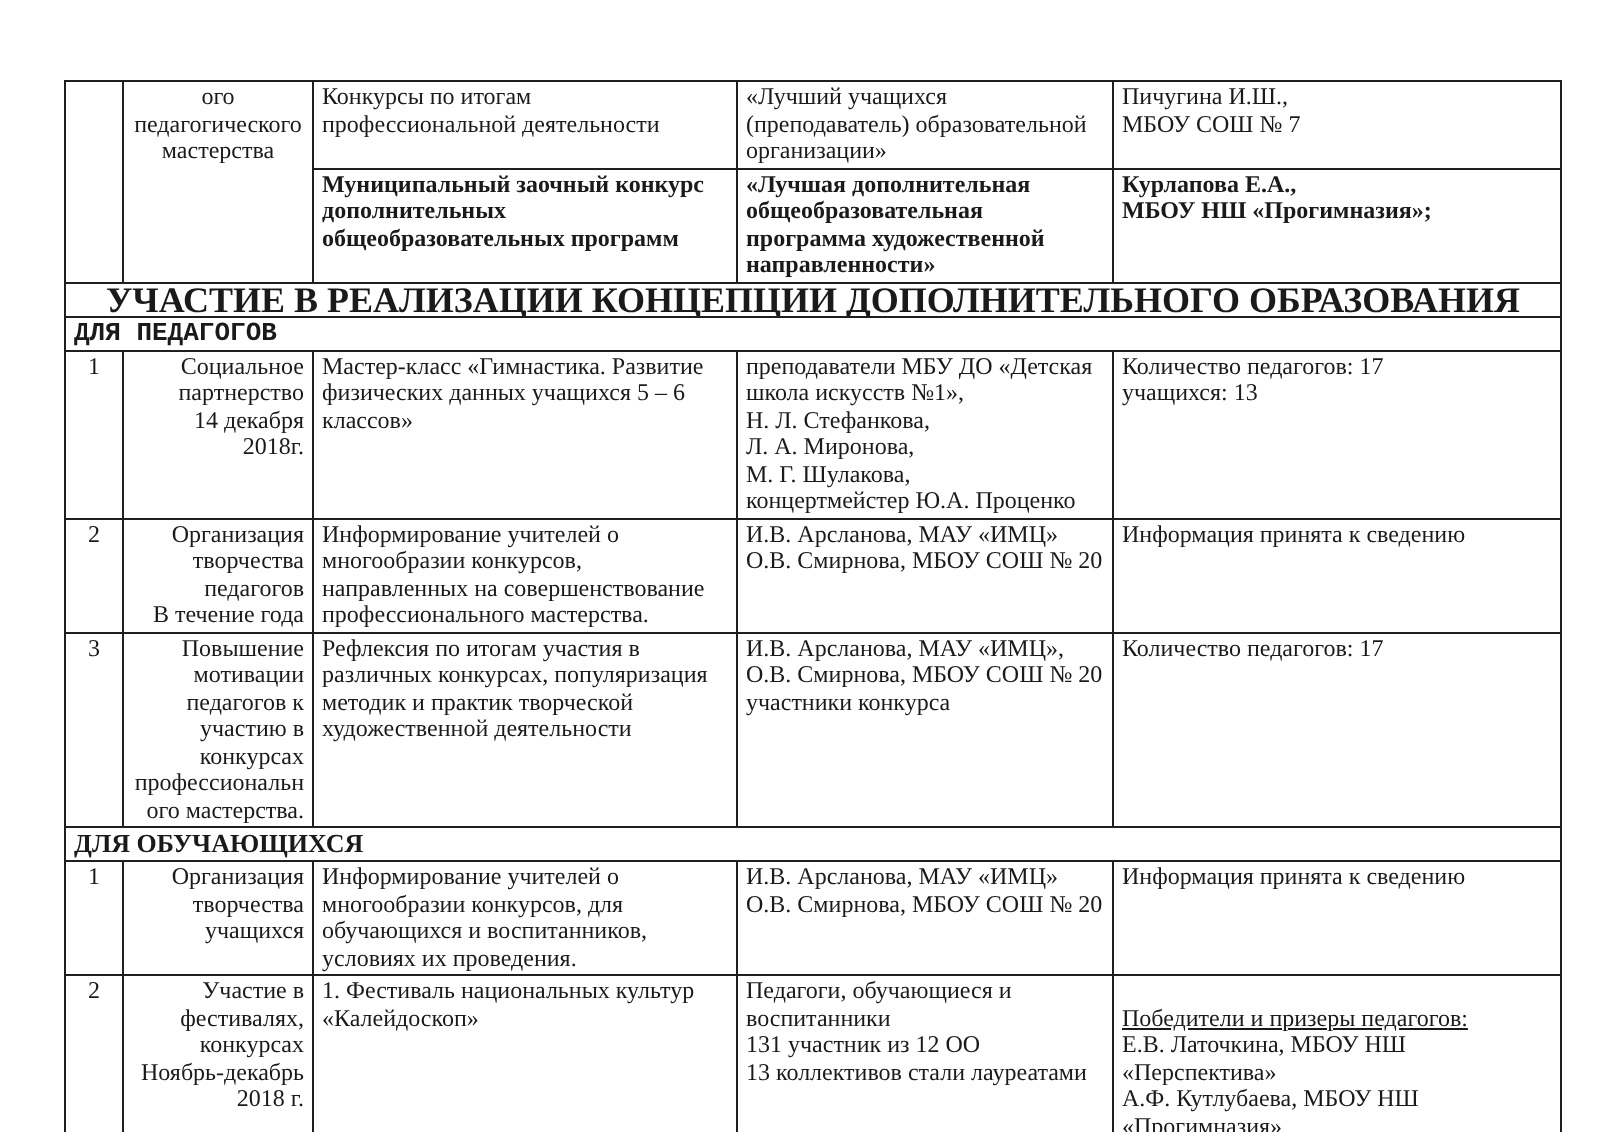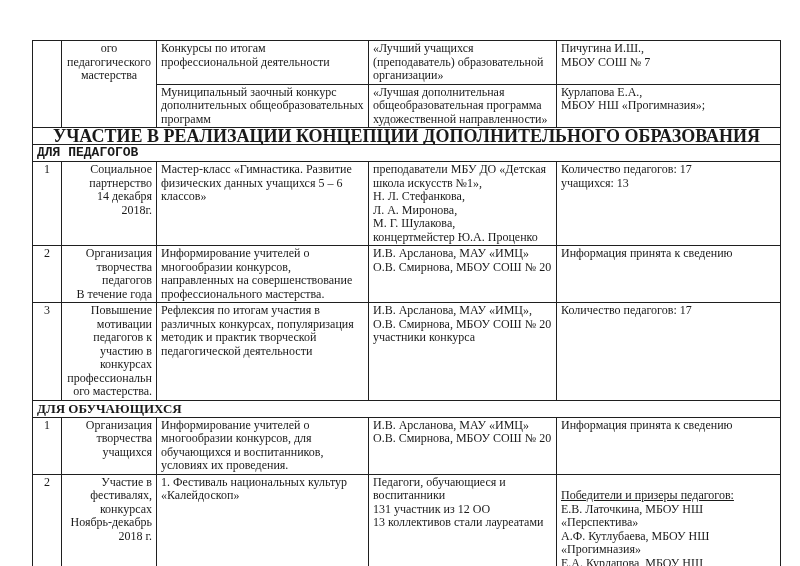--- a/index.html
+++ b/index.html
@@ -46,21 +46,21 @@
   }
   td.group-label {
     font-weight: bold;
     text-align: left;
     font-size: 13px;
     line-height: 14px;
     padding: 1px 2px 1px 3px;
   }
   .underline { text-decoration: underline; }
   tr.rowA   { height: 38px; }
-  tr.rowB   { height: 29px; }
+  tr.rowB   { height: 29px; font-weight: bold; }
   tr.rowHdr { height: 17px; }
   tr.rowLbl1{ height: 17px; font-family: Liberation Mono, monospace; }
   tr.g1r1   { height: 80px; }
   tr.g1r2   { height: 54px; }
   tr.g1r3   { height: 95px; }
   tr.rowLbl2{ height: 16px; }
   tr.g2r1   { height: 47px; }
   tr.g2r2   { height: 104px; }
 </style>
 </head>
@@ -117,21 +117,21 @@
       <td class="c-act">Организация творчества педагогов
 В течение года</td>
       <td class="c-evt">Информирование учителей о многообразии конкурсов, направленных на совершенствование профессионального мастерства.</td>
       <td class="c-part">И.В. Арсланова, МАУ «ИМЦ»
 О.В. Смирнова, МБОУ СОШ № 20</td>
       <td class="c-res">Информация принята к сведению</td>
     </tr>
     <tr class="g1r3">
       <td class="c-num">3</td>
       <td class="c-act">Повышение мотивации педагогов к участию в конкурсах профессионального мастерства.</td>
-      <td class="c-evt">Рефлексия по итогам участия в различных конкурсах, популяризация методик и практик творческой педагогической деятельности</td>
+      <td class="c-evt">Рефлексия по итогам участия в различных конкурсах, популяризация методик и практик творческой художественной деятельности</td>
       <td class="c-part">И.В. Арсланова, МАУ «ИМЦ»,
 О.В. Смирнова, МБОУ СОШ № 20
 участники конкурса</td>
       <td class="c-res">Количество педагогов: 17</td>
     </tr>
 
     <tr class="rowLbl2">
       <td class="group-label" colspan="5">ДЛЯ ОБУЧАЮЩИХСЯ</td>
     </tr>
     <tr class="g2r1">

